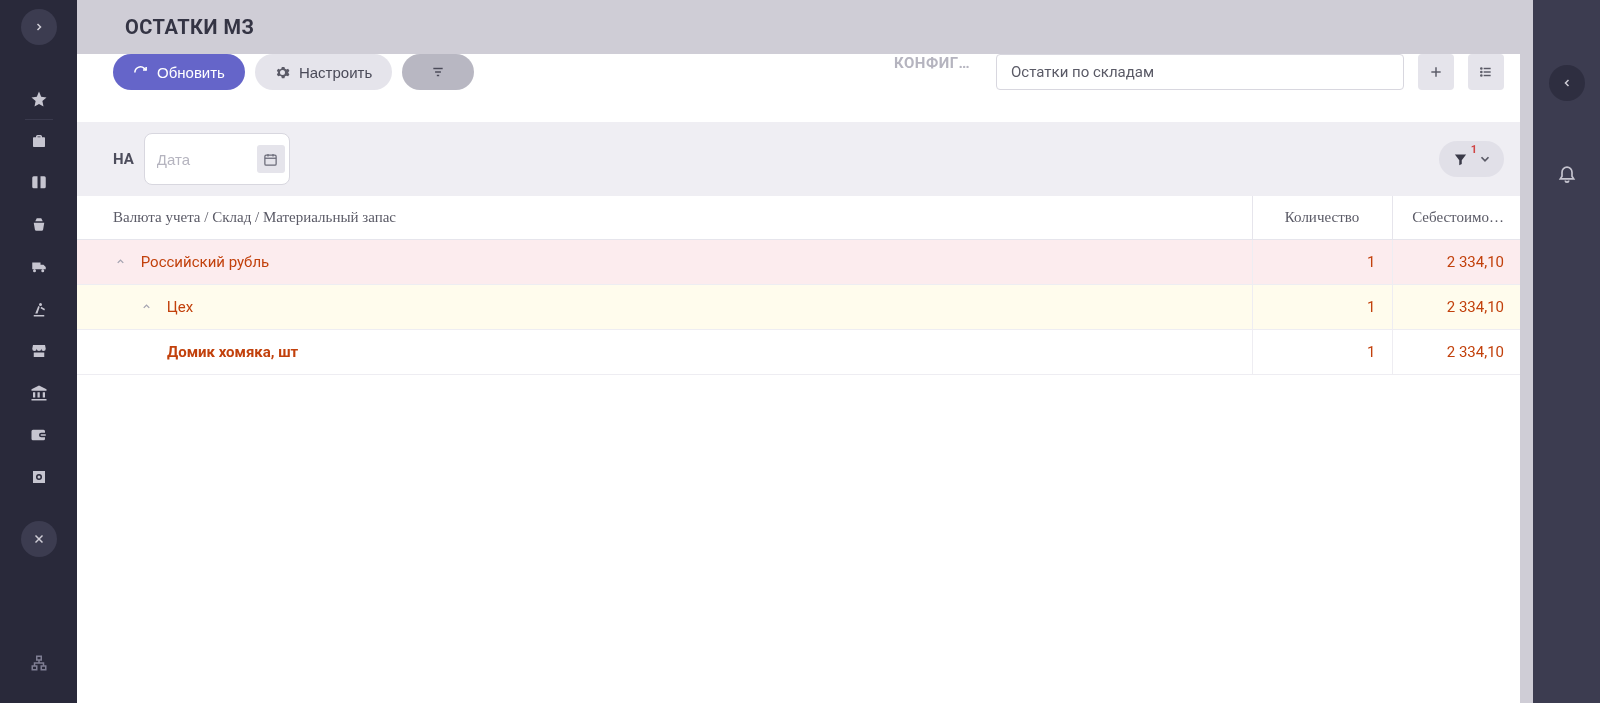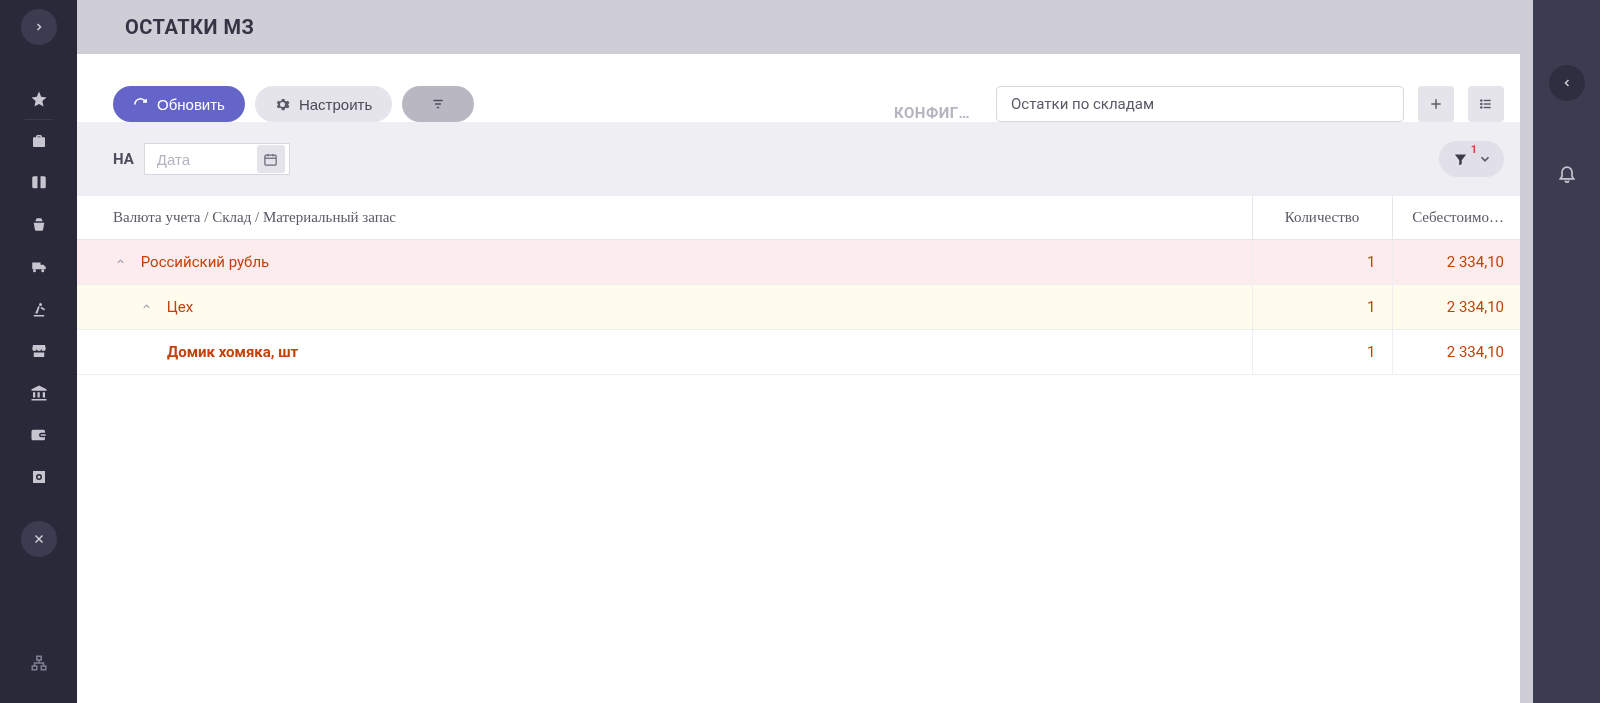--- a/index.html
+++ b/index.html
@@ -126,21 +126,21 @@
     position:absolute;
     left:0; right:13px; top:54px; bottom:0;
     background:#ffffff;
     display:flex;flex-direction:column;
   }
 
   
   .toolbar {
     height: 68px;
     padding: 0 16px 0 36px;
-    display:flex;align-items:flex-end;
+    display:flex;align-items:flex-start;
     gap: 10px;
   }
   .btn {
     height: 36px;
     border-radius: 18px;
     display:inline-flex;align-items:center;
     padding: 0 20px;
     font-size: 15px;
     gap: 9px;
     cursor:pointer;
@@ -189,24 +189,24 @@
     height: 74px;
     background:#efeef3;
     padding: 0 16px 0 36px;
     display:flex;align-items:center;
   }
   .filter-label {
     font-weight:700;font-size:15px;color:#4d4d5c;
     margin-right:10px;
   }
   .date-input {
-    width: 146px; height:32px;
+    width: 146px; height:52px;
     background:#fff;
     border:1px solid #d8d7df;
-    border-radius:0;
+    border-radius:8px;
     display:flex;align-items:center;
     padding:0 4px 0 12px;
     gap:6px;
   }
   .date-input input {
     border:none; outline:none; width:100%;
     font-size:15px; color:#5a5a66;
     background:transparent;
   }
   .date-input input::placeholder { color:#b5b4bf; }

